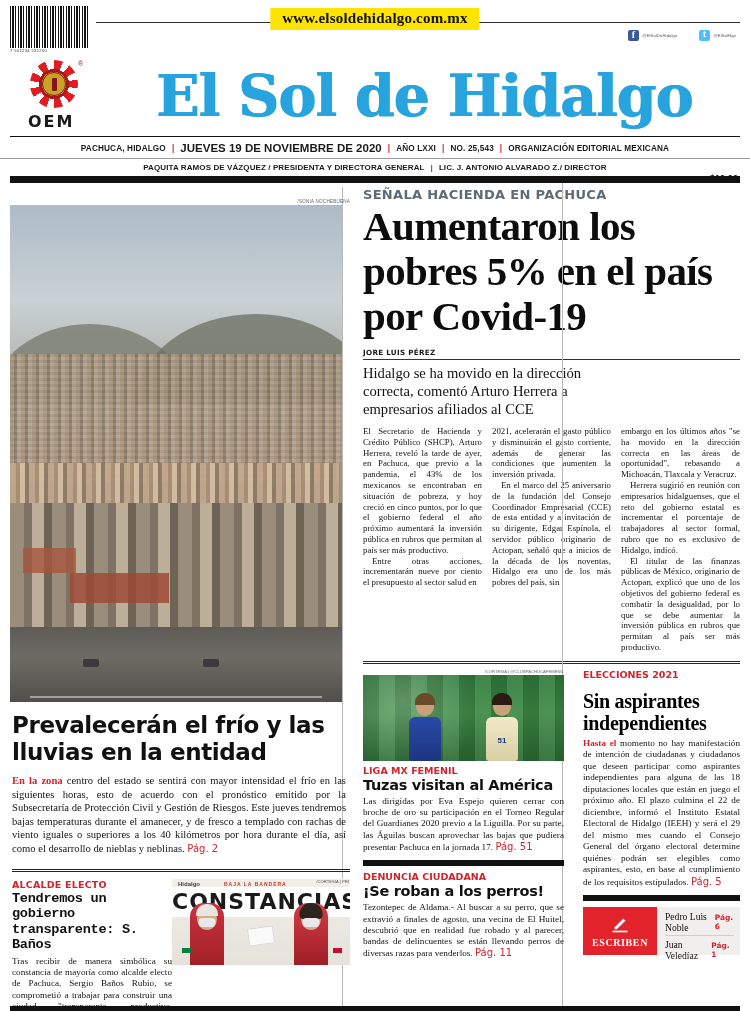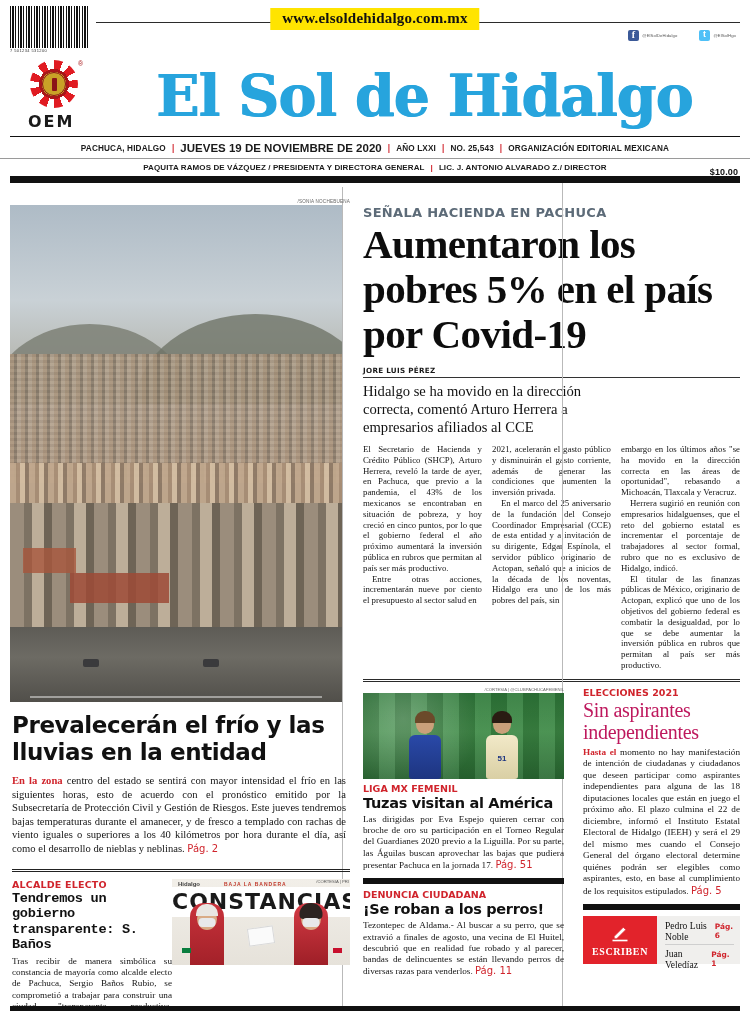--- a/index.html
+++ b/index.html
@@ -74,21 +74,21 @@
   }
   .datebar .sep { color:#d0242c; font-weight:700; }
   .datebar .big { font-size:11.5px; letter-spacing:0; }
   .creditbar {
     position:relative; display:flex; justify-content:center; align-items:center; gap:6px;
     font-size:8px; font-weight:700; letter-spacing:.1px; color:#1a1a1a;
     padding:4px 0 4px 0; text-transform:uppercase;
     border-top:1px solid #9a9a9a;
   }
   .creditbar .sep { color:#d0242c; }
-  .price { position:absolute; right:12px; top:8px; font-size:9px; font-weight:700; color:#111; }
+  .price { position:absolute; right:12px; top:14px; font-size:9px; font-weight:700; color:#111; }
   .blackbar { height:7px; background:#111; margin:0 10px 0 10px; }
 
   
   .content { position:relative; padding:0 10px; }
   .row-main { display:flex; gap:0; }
   .col-left { width:342px; flex:0 0 342px; position:relative;margin-top:14px; }
   .col-right { flex:1; padding-left:11px; position:relative; }
   .vrule { position:absolute; left:342px; top:4px; bottom:0; width:1px; background:#b9b9b9; }
 
   
@@ -171,21 +171,21 @@
   .hairw { position:absolute; top:1px; left:50%; transform:translateX(-50%); width:22px; height:12px; border-radius:10px 10px 0 0; background:#e9e6e2; }
   .hairb { position:absolute; top:0px; left:50%; transform:translateX(-50%); width:23px; height:16px; border-radius:11px 11px 4px 4px; background:#2d2320; }
   .doc { position:absolute; bottom:20px; left:50%; transform:translateX(-50%) rotate(-8deg); width:26px; height:18px; background:#fafafa; border:1px solid #d8d8d8; }
   .flagbit { position:absolute; bottom:12px; width:9px; height:5px; }
   .fg-g { left:10px; background:#0a7d3e; }
   .fg-r { right:8px; background:#c8102e; }
 
   
   .lead-kicker {
     font-family:"DejaVu Sans", sans-serif; font-weight:700; font-size:13px;
-    letter-spacing:.3px; color:#5d6b78; text-transform:uppercase; padding-top:22px;
+    letter-spacing:.3px; color:#5d6b78; text-transform:uppercase; padding-top:4px;
   }
   .lead-head {
     font-family:"Liberation Serif", serif; font-weight:700;
     font-size:41px; line-height:45px; color:#0d0d0d; letter-spacing:-.6px;
     padding-top:2px;
   }
   .byline {
     font-family:"DejaVu Sans",sans-serif; font-weight:700; font-size:7.2px;
     letter-spacing:.3px; color:#1a1a1a; padding-top:9px; text-transform:uppercase;
   }
@@ -226,21 +226,21 @@
   .pl-y .pl-hair { background:#2a1c12; }
   .pl-num { position:absolute; bottom:16px; left:50%; transform:translateX(-50%); font-size:8px; font-weight:700; color:#1d3580; }
 
   .sp-kicker { font-family:"DejaVu Sans",sans-serif; font-weight:700; font-size:9.5px; color:#d0242c; text-transform:uppercase; padding-top:4px; }
   .sp-head { font-family:"DejaVu Sans",sans-serif; font-weight:700; font-size:14.5px; line-height:16px; color:#111; letter-spacing:-.3px; padding-top:1px; }
   .sp-body { font-family:"Liberation Serif",serif; font-size:9.2px; line-height:11.3px; color:#141414; text-align:justify; padding-top:3px; }
 
   .blackbar2 { height:6px; background:#111; margin:7px 0 5px 0; }
 
   .el-kicker { font-family:"DejaVu Sans",sans-serif; font-weight:700; font-size:9.5px; color:#d0242c; text-transform:uppercase; }
-  .el-head { font-family:"Liberation Serif",serif; font-weight:400; font-size:20px; line-height:22px; color:#be185d; letter-spacing:-.3px; padding-top:1px; }
+  .el-head { font-family:"Liberation Serif",serif; font-weight:700; font-size:20px; line-height:22px; color:#000000; letter-spacing:-.3px; padding-top:1px;margin-top:9px; }
   .el-body { font-family:"Liberation Serif",serif; font-size:9.2px; line-height:11.5px; color:#141414; text-align:justify; padding-top:4px; }
 
   .escriben { display:flex; height:48px; margin-top:6px; background:#f0efed; }
   .esc-logo { width:74px; flex:0 0 74px; background:#e2232b; position:relative; }
   .esc-pen { position:absolute; left:50%; top:7px; transform:translateX(-50%) rotate(0deg); width:22px; height:20px; }
   .esc-word { position:absolute; left:0; right:0; bottom:7px; text-align:center; color:#fff;
      font-family:"Liberation Serif",serif; font-weight:700; font-size:10px; letter-spacing:.6px; }
   .esc-list { flex:1; padding:4px 6px 0 8px; }
   .esc-row { display:flex; justify-content:space-between; align-items:baseline;
      font-family:"Liberation Serif",serif; font-size:9.6px; color:#111; padding-bottom:2px; border-bottom:1px solid #cfcfcf; margin-bottom:3px; }

